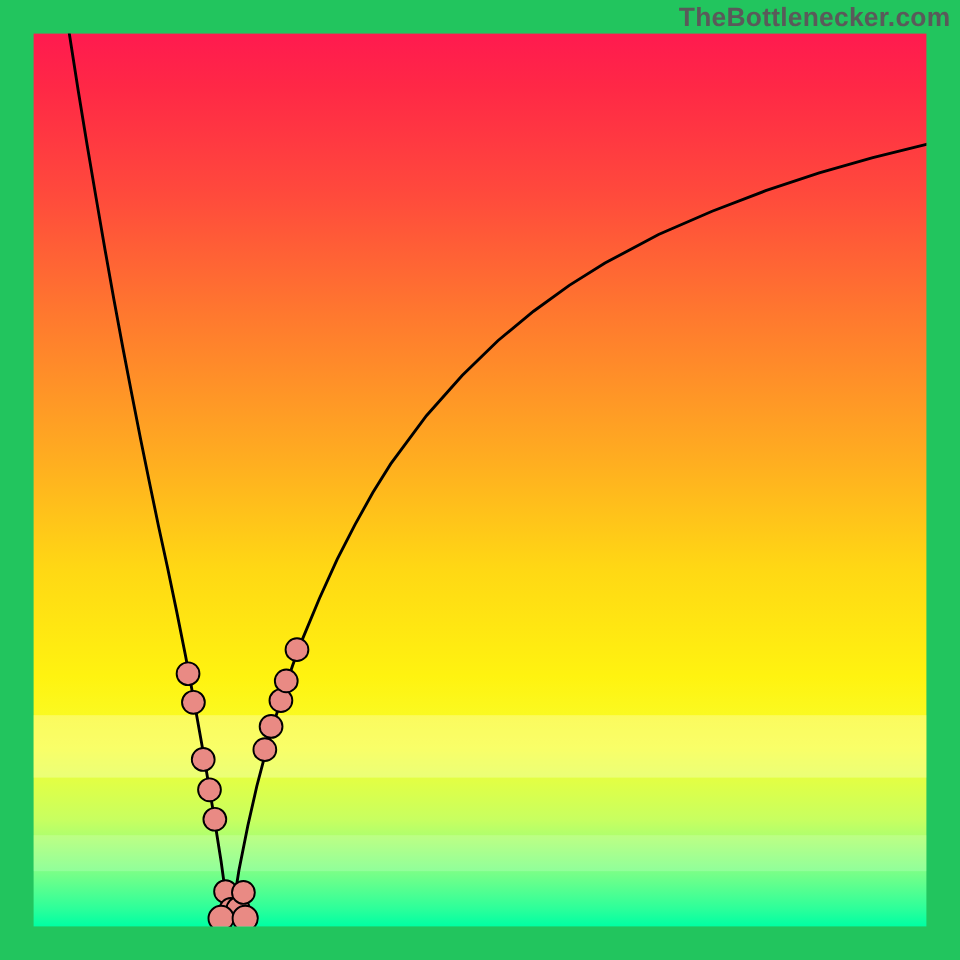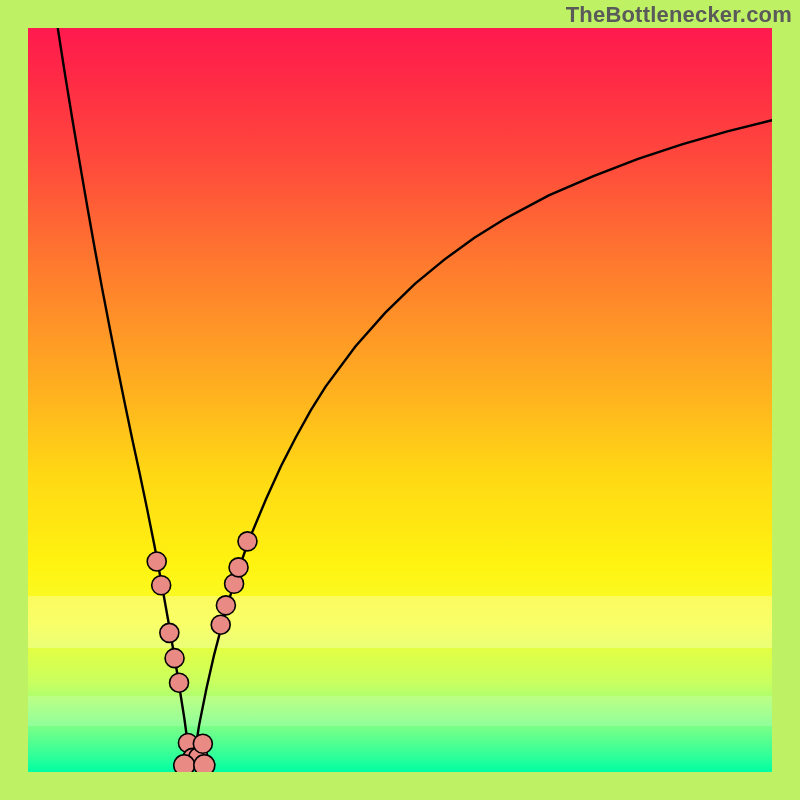--- a/index.html
+++ b/index.html
@@ -7,21 +7,21 @@
     padding: 0;
     width: 800px;
     height: 800px;
     overflow: hidden;
     background: #000;
   }
   .stage {
     position: relative;
     width: 800px;
     height: 800px;
-    background: #bef264;
+    background: #22c55e;
   }
   .plot-area {
     position: absolute;
     left: 28px;
     top: 28px;
     width: 744px;
     height: 744px;
     background: linear-gradient(
       to bottom,
       #ff1a4f 0%,

